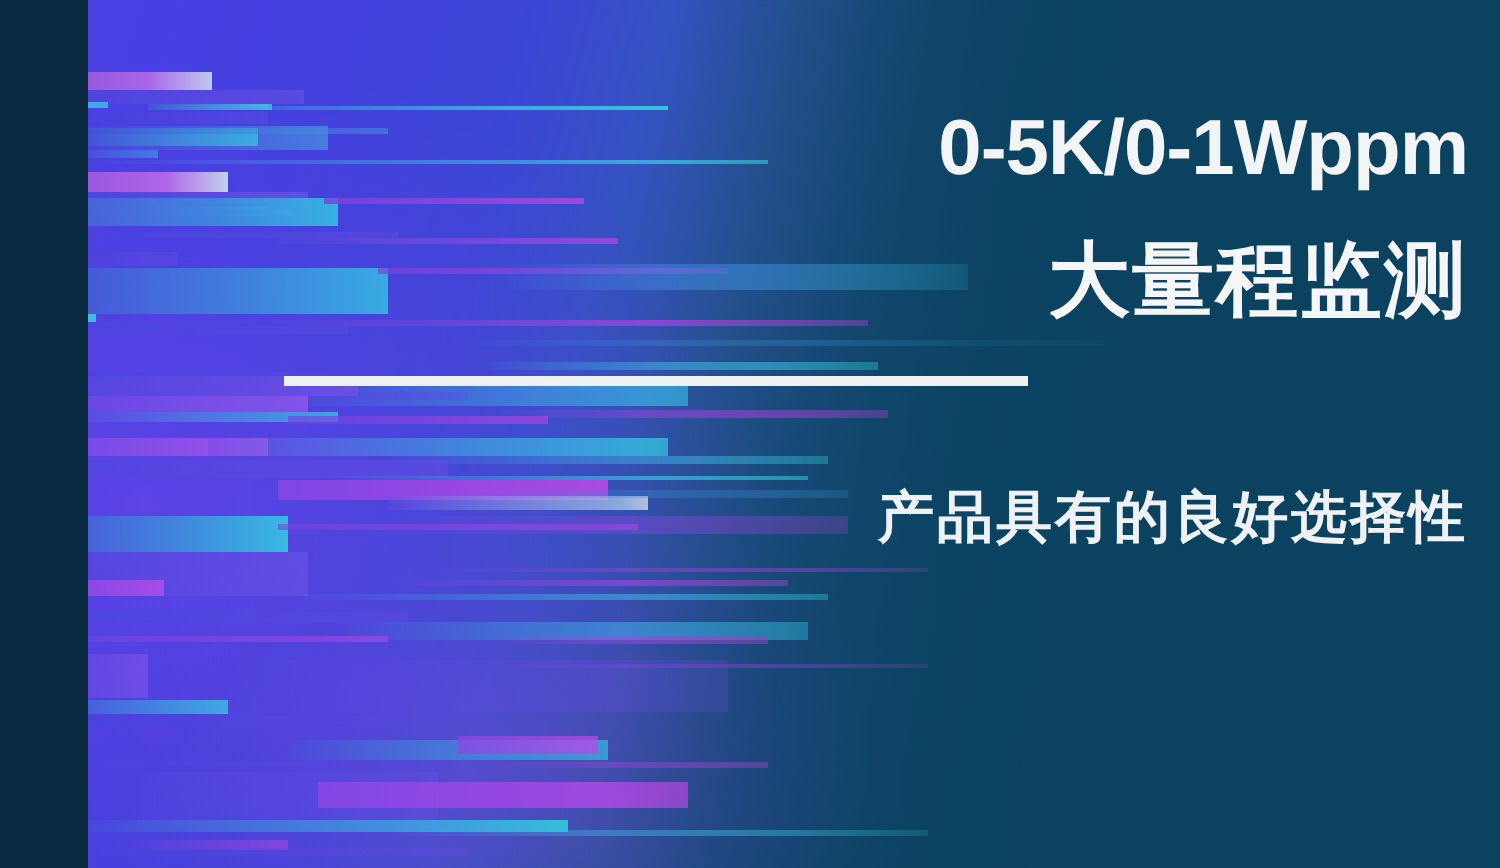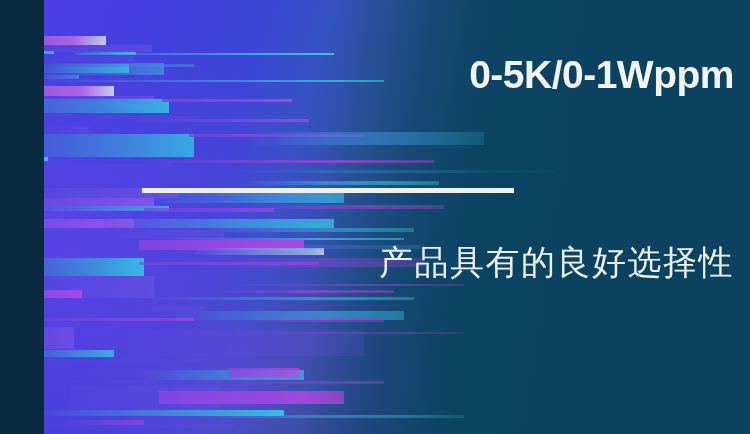--- a/index.html
+++ b/index.html
@@ -113,22 +113,22 @@
     left: -122px;
     top: 188px;
     width: 372px;
     height: 5px;
     background: #eef1f2;
   }
   .sub-line {
     position: absolute;
     right: 0;
     width: 100%;
-    font-size: 34px;
-    font-weight: normal;
+    font-size: 28px;
+    font-weight: bold;
     color: #eef2f4;
     line-height: 1.0;
     letter-spacing: 1.5px;
     white-space: nowrap;
   }
   .sub-1 { top: 245px; }
   .sub-2 { top: 294px; }
   .sub-3 { top: 343px; }
 </style>
 </head>
@@ -226,17 +226,18 @@
     <div class="streak" style="left:120px;top:238px;width:240px;height:2px;background:linear-gradient(90deg,rgba(60,140,220,0) 0%,#3fb2e2 75%,#34cfe0 100%);opacity:.9"></div>
     <div class="streak" style="left:170px;top:284px;width:250px;height:2px;background:linear-gradient(90deg,rgba(120,70,225,0) 0%,#9f45de 72%,#c247e4 100%);opacity:.75"></div>
     <div class="streak" style="left:205px;top:332px;width:215px;height:2px;background:linear-gradient(90deg,rgba(120,70,225,0) 0%,#9a45de 72%,#bd46e2 100%);opacity:.7"></div>
     <div class="streak" style="left:150px;top:415px;width:270px;height:3px;background:linear-gradient(90deg,rgba(60,140,220,0) 0%,#3fb0e2 75%,#34cde0 100%);opacity:.85"></div>
   </div>
 
   <div class="bg-fade-right"></div>
 
   <div class="text-block">
     <div class="headline-1">0-5K/0-1Wppm</div>
+    <div class="headline-2">大量程监测</div>
     <div class="divider"></div>
     <div class="sub-line sub-1">产品具有的良好选择性</div>
   </div>
 
 </div>
 
 </body></html>

